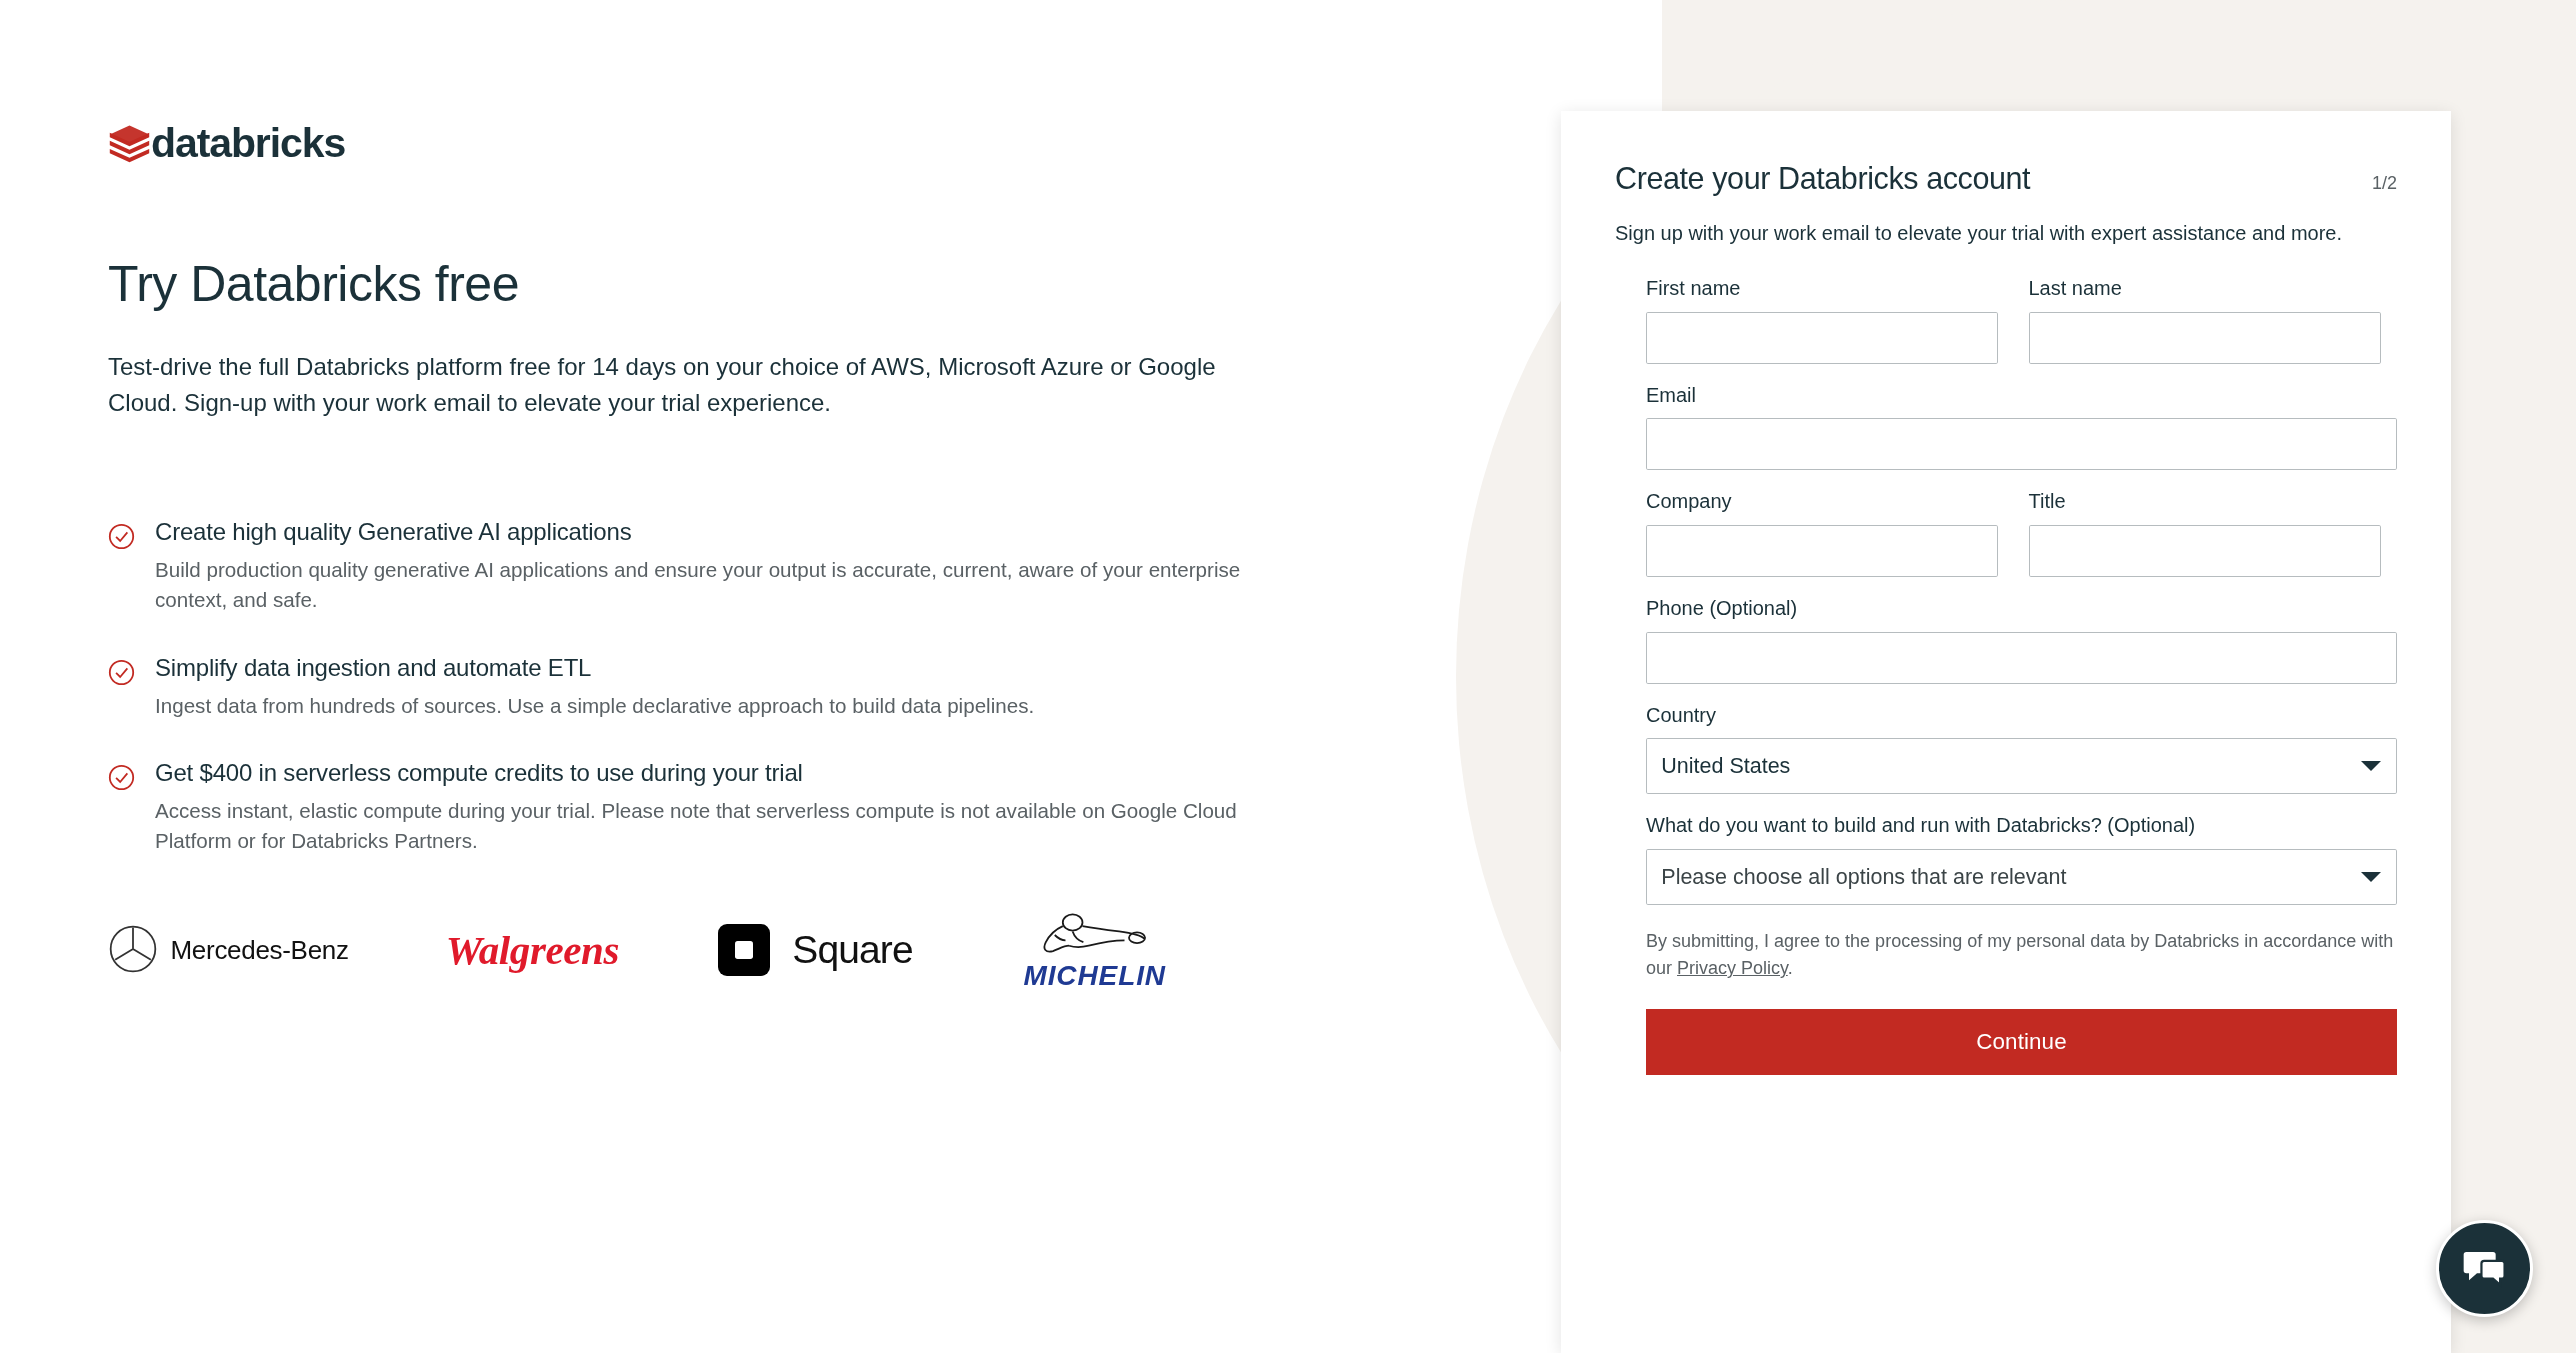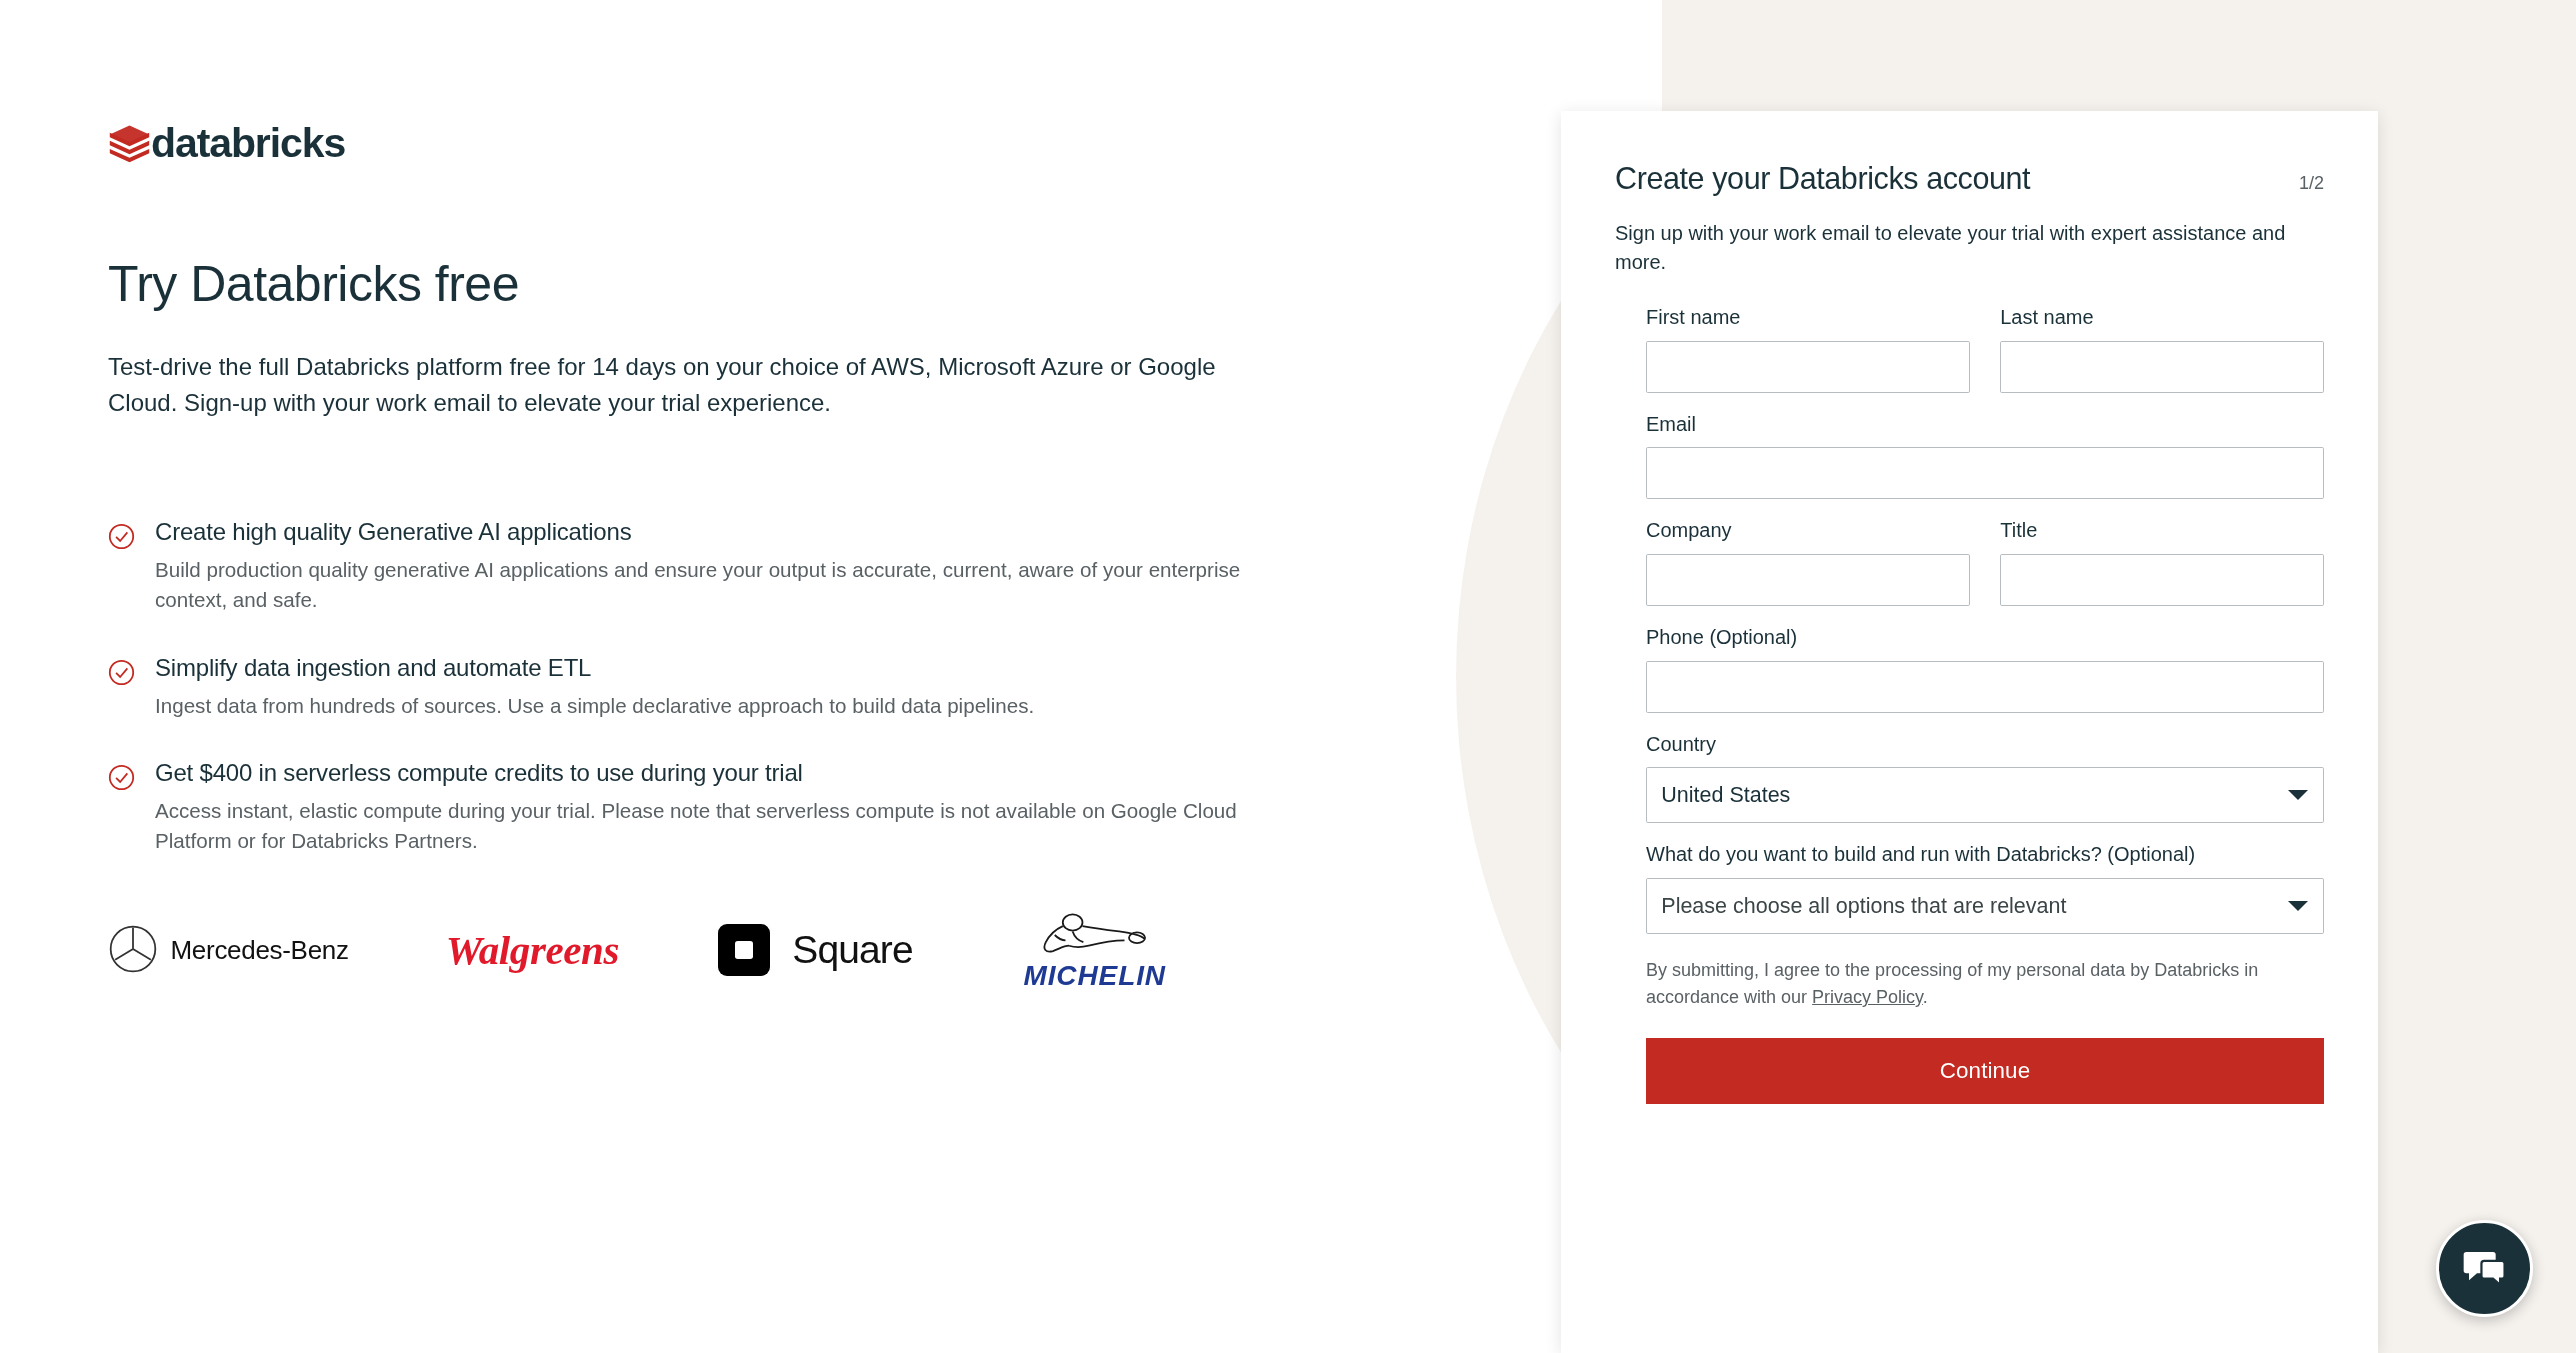--- a/index.html
+++ b/index.html
@@ -128,21 +128,21 @@
     color: #1f3a93;
     letter-spacing: 0.9px;
     margin-top: -5.4px;
   }
 
   
   .card {
     position: absolute;
     left: 1561px;
     top: 111px;
-    width: 817px;
+    width: 890px;
     background: #ffffff;
     box-shadow: 0 2.7px 16px rgba(0,0,0,0.11);
     padding: 50px 54px 0 54px;
     z-index: 3;
     height: 1242px;
   }
   .card-head {
     display: flex;
     align-items: baseline;
     justify-content: space-between;

